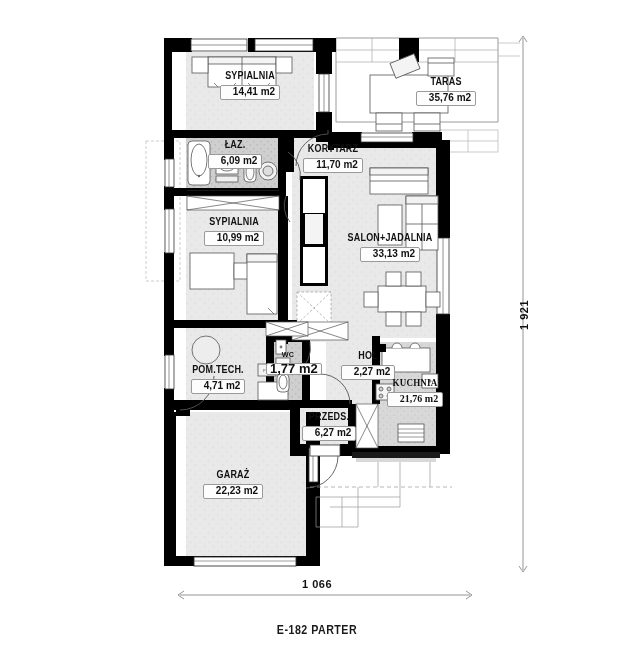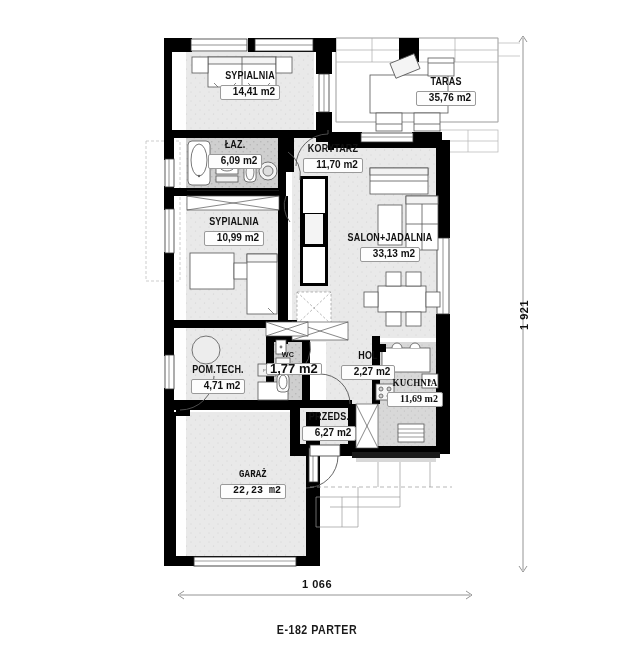--- a/index.html
+++ b/index.html
@@ -474,29 +474,29 @@
   <span class="ar">1,77 m2</span>
 </div>
 
 <div class="roomlabel" style="left:338px;top:350px;width:60px;">
   <span class="nm">HOL</span>
   <span class="ar">2,27 m2</span>
 </div>
 
 <div class="roomlabel" style="left:378px;top:377px;width:74px;font-family:Liberation Serif, serif;">
   <span class="nm">KUCHNIA</span>
-  <span class="ar">11,69 m2</span>
+  <span class="ar">21,76 m2</span>
 </div>
 
 <div class="roomlabel" style="left:294px;top:411px;width:70px;">
   <span class="nm">PRZEDS.</span>
   <span class="ar">6,27 m2</span>
 </div>
 
-<div class="roomlabel" style="left:200px;top:469px;width:106px;font-family:Liberation Mono, monospace;">
+<div class="roomlabel" style="left:180px;top:469px;width:106px;">
   <span class="nm">GARAŻ</span>
   <span class="ar">22,23 m2</span>
 </div>
 
 <div class="dimtext vert" style="left:518px;top:330px;">1 921</div>
 
 <div class="dimtext" style="left:302px;top:578px;">1 066</div>
 
 <div class="caption">E-182 PARTER</div>
 

